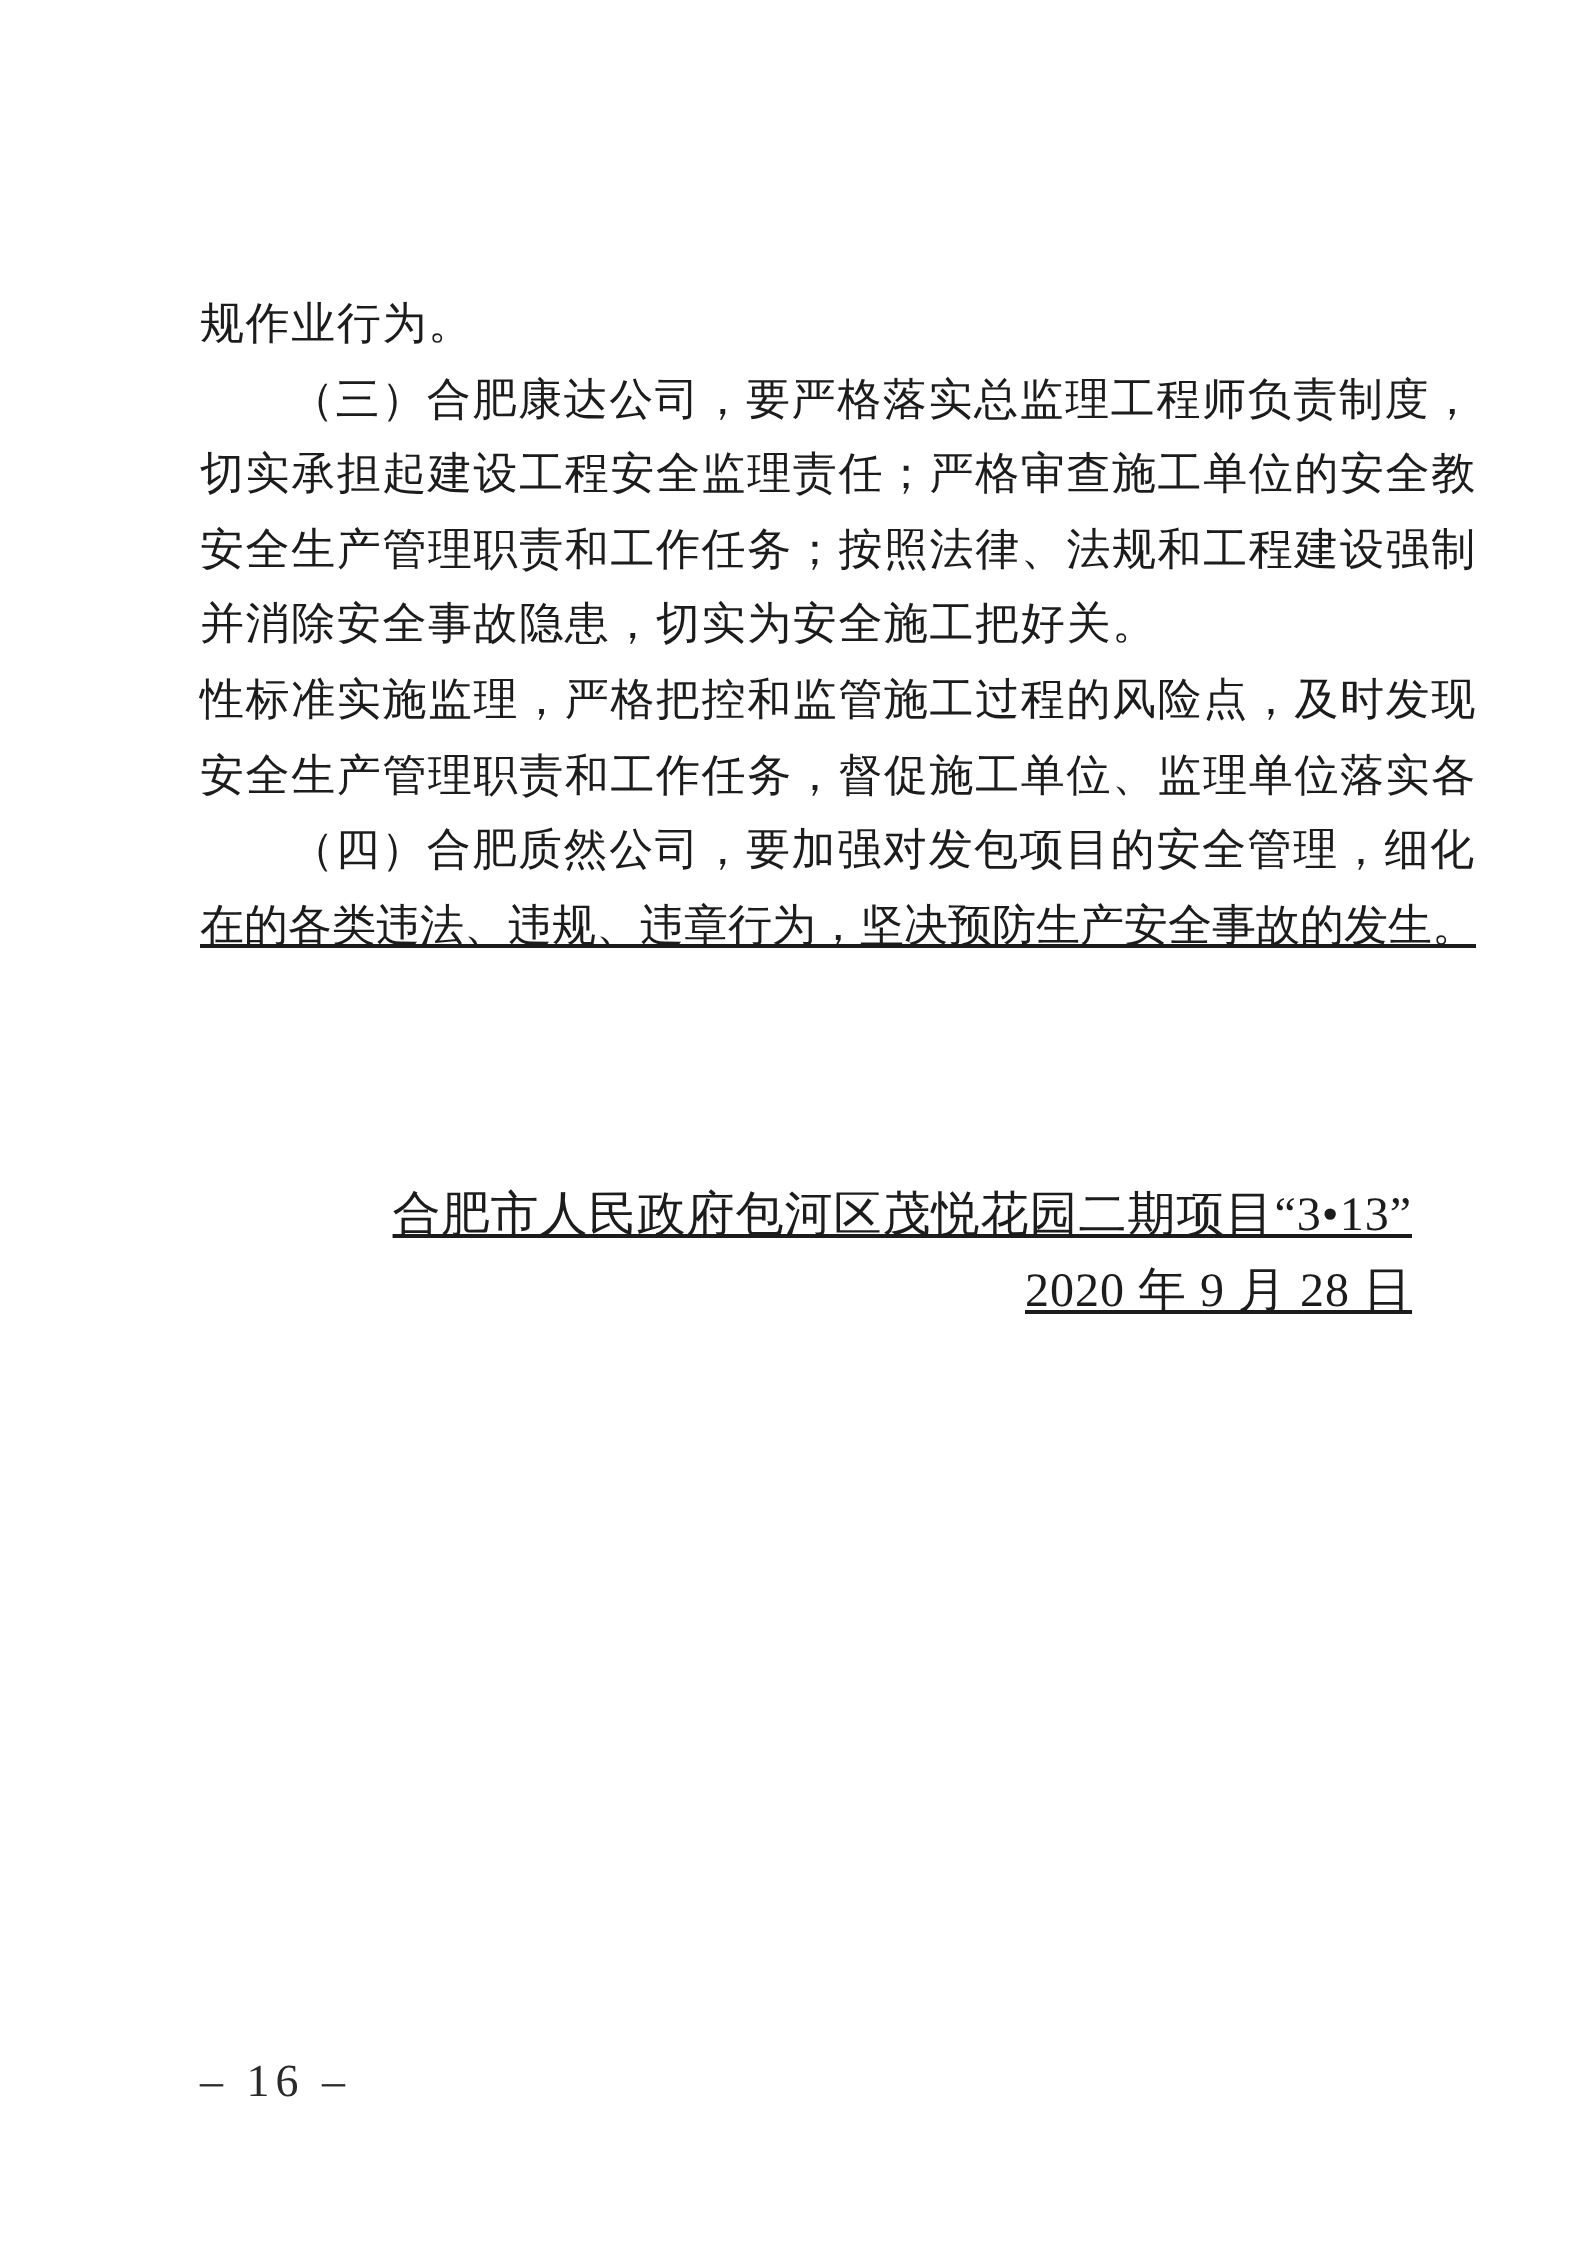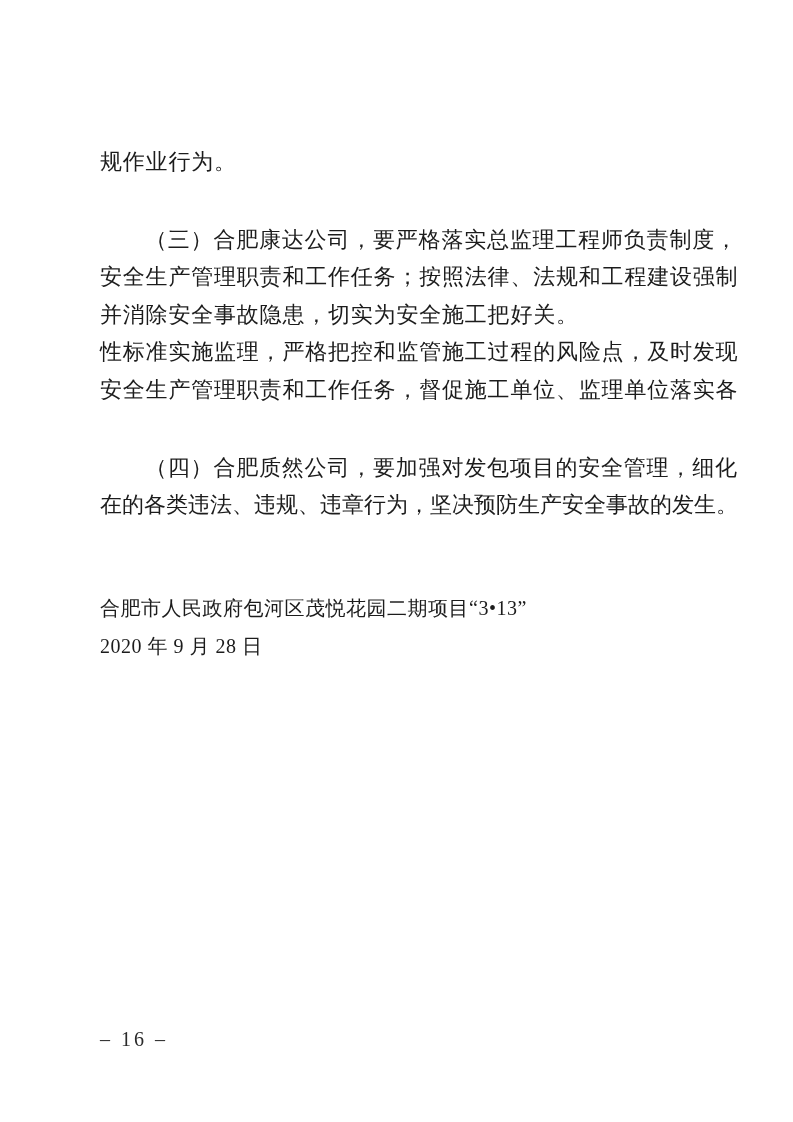--- a/index.html
+++ b/index.html
@@ -20,50 +20,52 @@
       top: 143px;
       width: 600px;
       font-size: 22px;
       line-height: 37.6px;
       letter-spacing: 0.8px;
     }
     .line {
       white-space: nowrap;
       height: 37.6px;
     }
-    .line.indent { text-indent: 45px; margin-top: 40px; }
-    .line.tight { letter-spacing: 0; }
+    .line.indent { text-indent: 45px; }
+    .line.tight { letter-spacing: 0; text-decoration: underline; }
     .signature {
       position: absolute;
       left: 100px;
       top: 590px;
       width: 606px;
-      text-align: left;
-      font-size: 20px;
+      text-align: right;
+      font-size: 24px;
       line-height: 37.5px;
       letter-spacing: 0.5px;
+      text-decoration: underline;
     }
     .signature .sig-line { white-space: nowrap; height: 37.5px; }
     .footer-pagenum {
       position: absolute;
       left: 100px;
       top: 1028px;
-      font-size: 20px;
+      font-size: 23px;
       letter-spacing: 3px;
       color: #2a2a2a;
     }
   </style>
 </head>
 <body>
 
 <div class="page">
 
   <div class="content">
     <div class="line">规作业行为。</div>
     <div class="line indent">（三）合肥康达公司，要严格落实总监理工程师负责制度，</div>
+    <div class="line">切实承担起建设工程安全监理责任；严格审查施工单位的安全教</div>
     <div class="line">安全生产管理职责和工作任务；按照法律、法规和工程建设强制</div>
     <div class="line">并消除安全事故隐患，切实为安全施工把好关。</div>
     <div class="line">性标准实施监理，严格把控和监管施工过程的风险点，及时发现</div>
     <div class="line">安全生产管理职责和工作任务，督促施工单位、监理单位落实各</div>
     <div class="line indent">（四）合肥质然公司，要加强对发包项目的安全管理，细化</div>
     <div class="line tight">在的各类违法、违规、违章行为，坚决预防生产安全事故的发生。</div>
   </div>
 
   <div class="signature">
     <div class="sig-line">合肥市人民政府包河区茂悦花园二期项目“3•13”</div>

